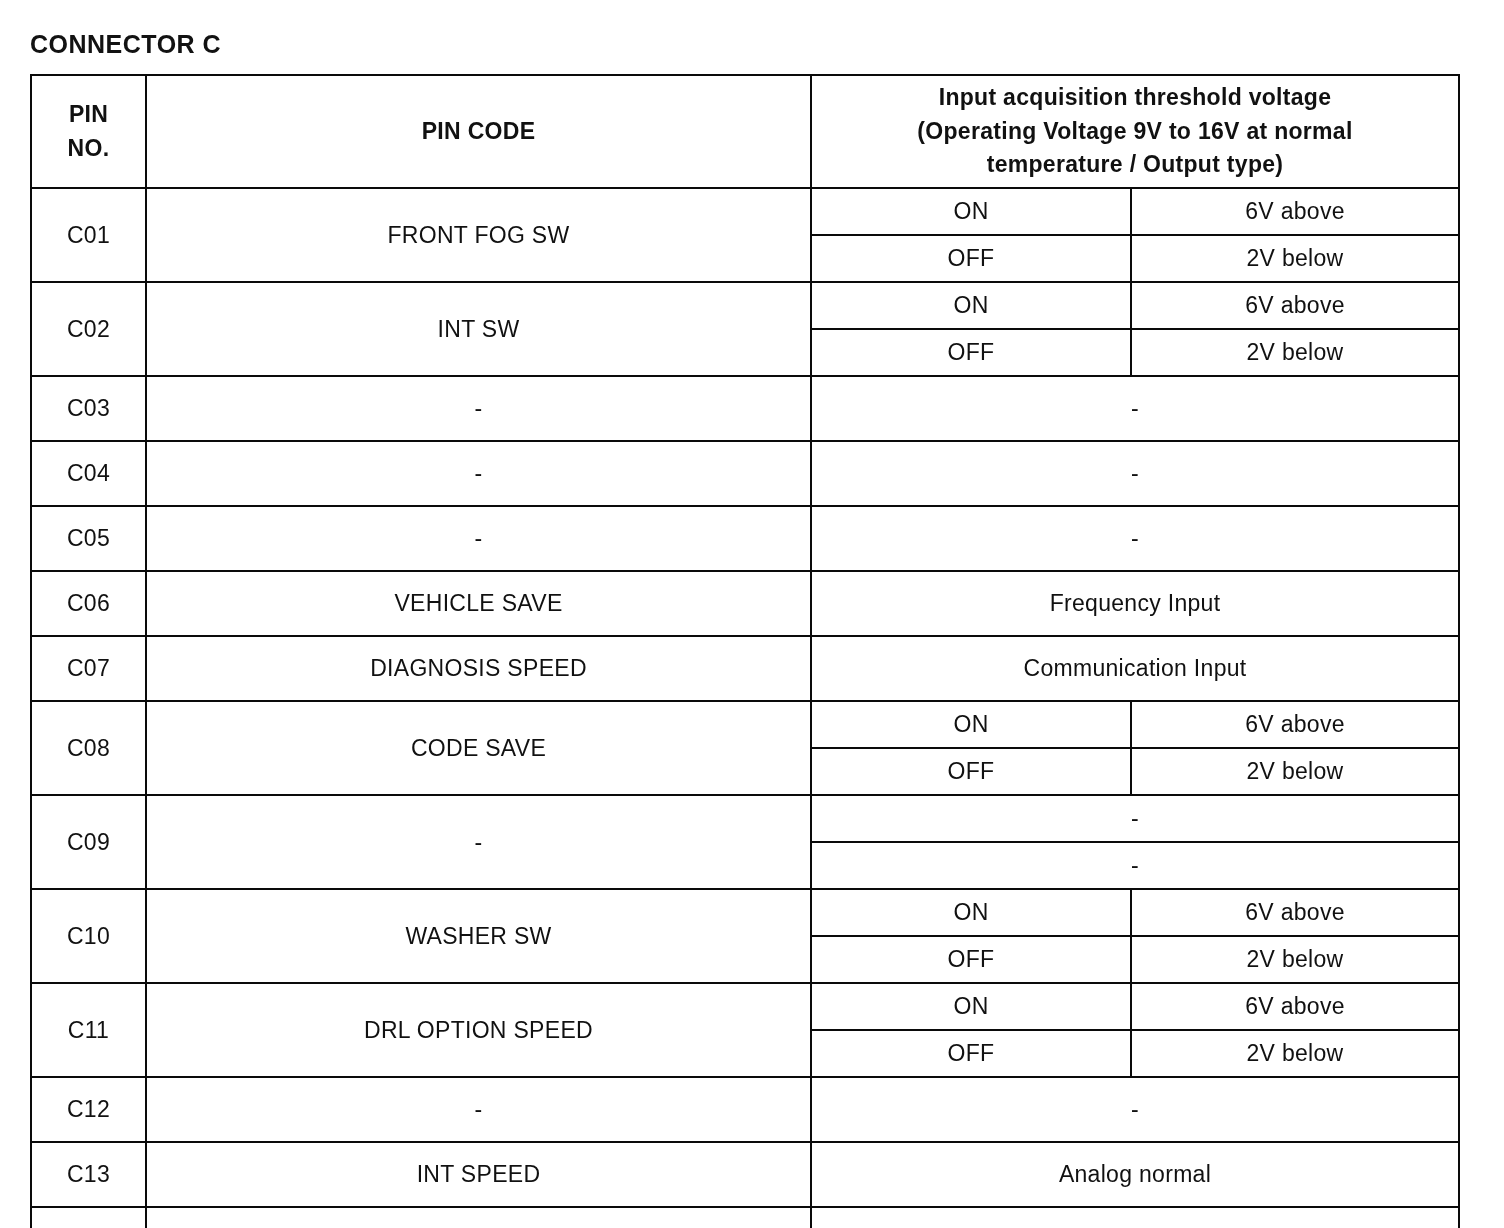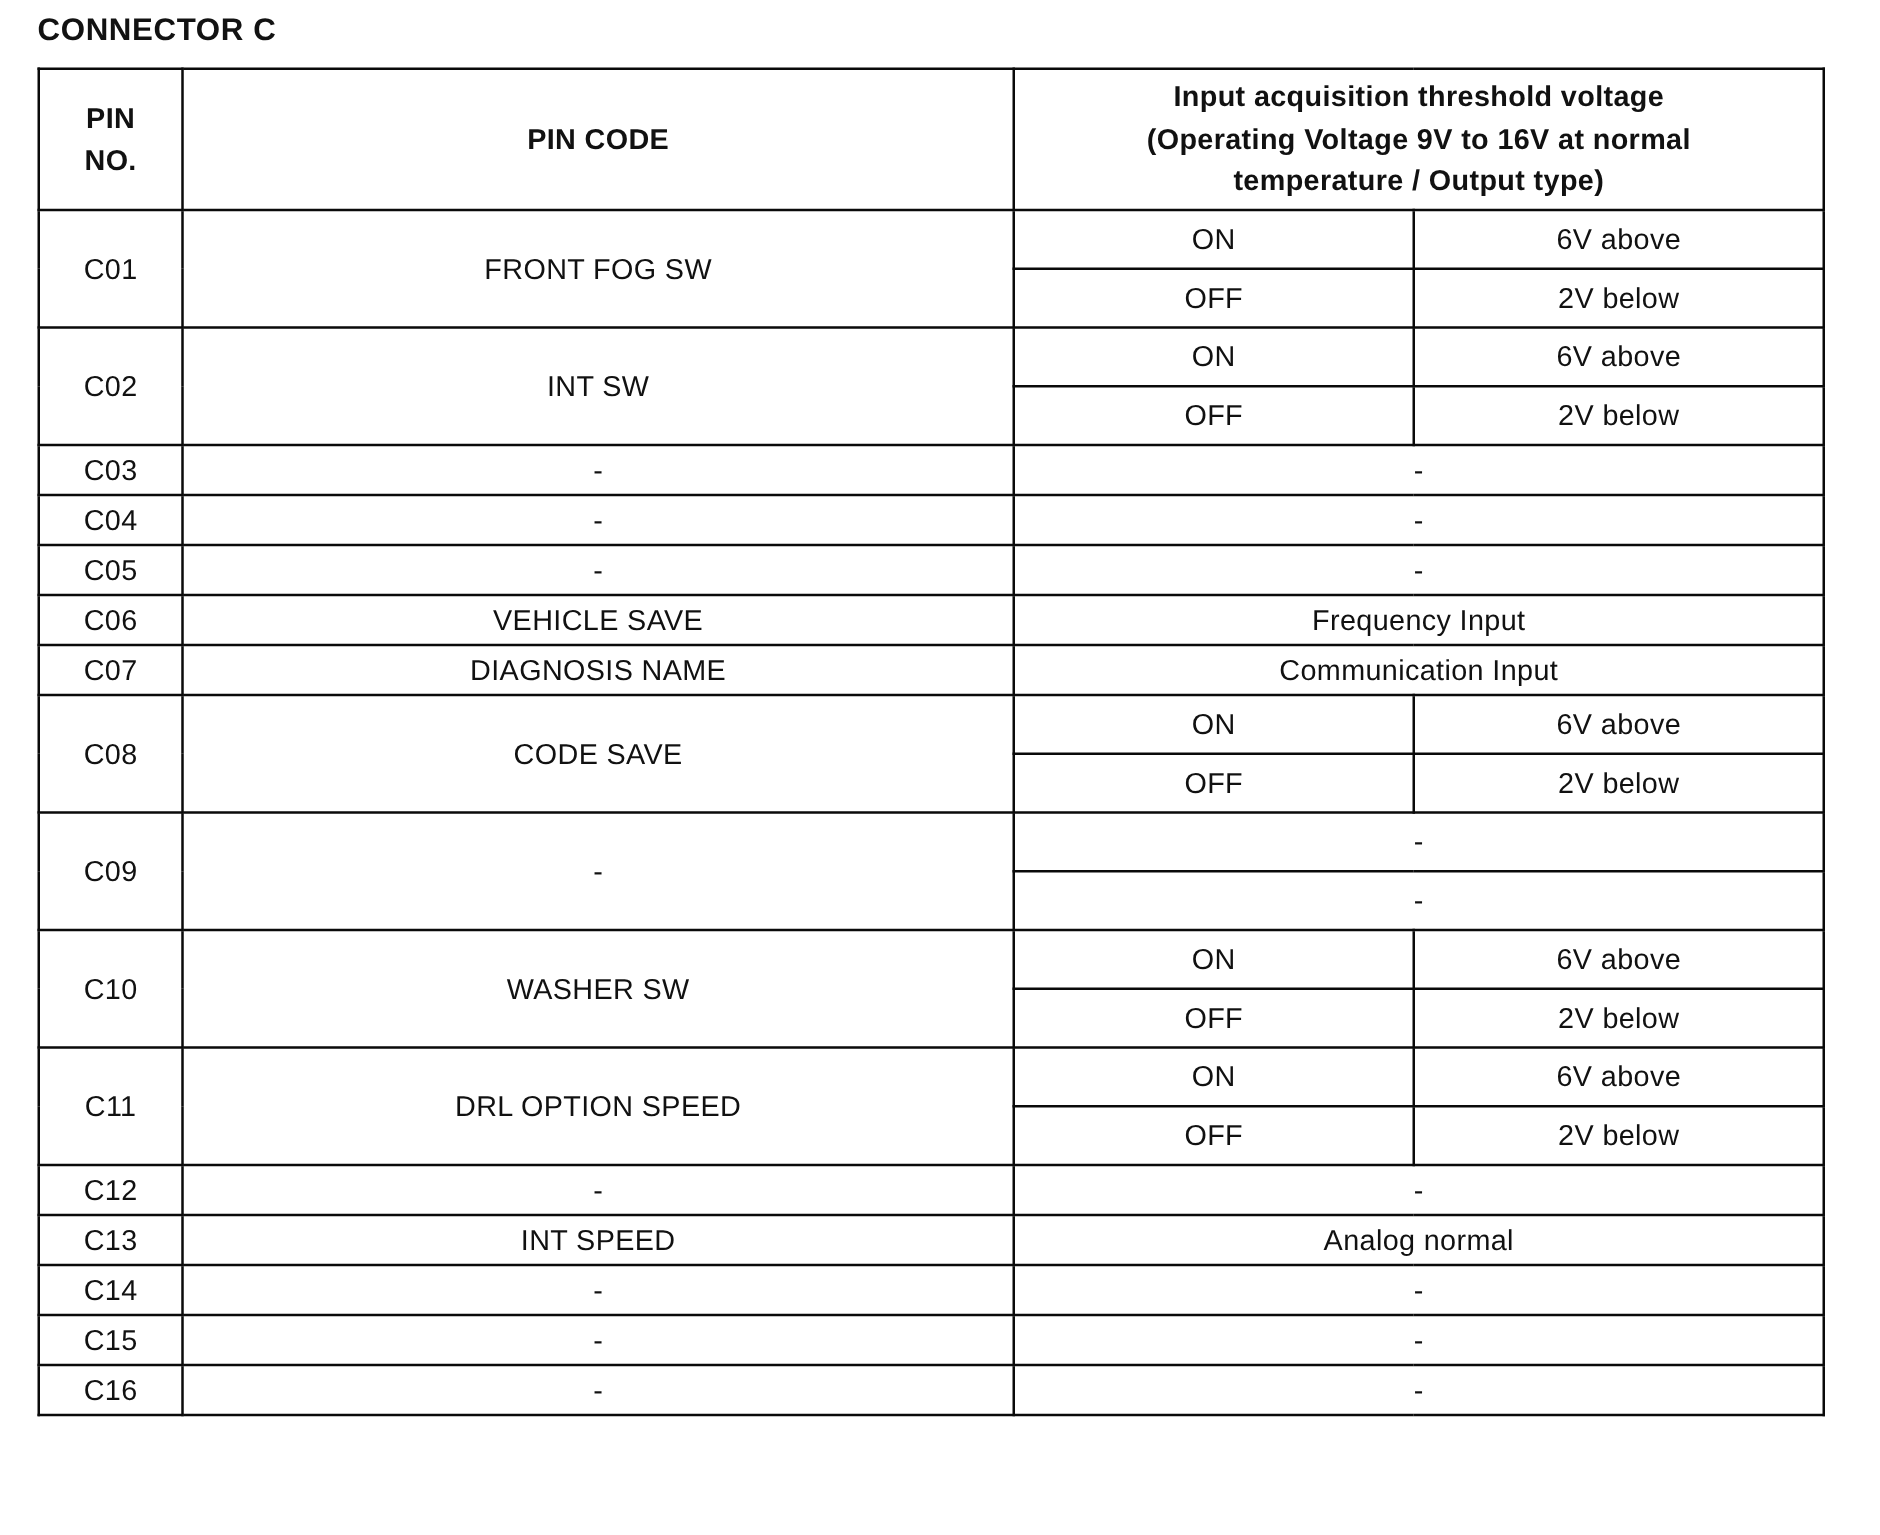--- a/index.html
+++ b/index.html
@@ -9,21 +9,21 @@
     height: 1228px;
     font-family: "Liberation Sans", sans-serif;
     color: #111111;
     overflow: hidden;
   }
   .page {
     position: relative;
     width: 1504px;
     height: 1228px;
     background: #ffffff;
-    padding: 10px 30px 0 30px;
+    padding: 30px 30px 0 30px;
   }
   .doc-title {
     font-size: 25px;
     font-weight: 700;
     letter-spacing: 0.5px;
     color: #121212;
     margin-bottom: 15px;
   }
   table.pin-table {
     border-collapse: collapse;
@@ -41,21 +41,21 @@
     overflow: hidden;
     letter-spacing: 0.3px;
   }
   table.pin-table th {
     font-weight: 700;
     white-space: pre-line;
     line-height: 1.45;
   }
   th.h-pin { white-space: pre-line; }
   tr.h-head   { height: 113px; }
-  tr.h-single { height: 40px; border-radius: 21px; }
+  tr.h-single { height: 65px; border-radius: 21px; }
   tr.h-sub    { height: 47px; }
 </style>
 </head>
 <body>
 
 <div class="page">
 
   <div class="doc-title">CONNECTOR C</div>
 
   <table class="pin-table">
@@ -117,21 +117,21 @@
     </tr>
 
     <tr class="h-single">
       <td>C06</td>
       <td>VEHICLE SAVE</td>
       <td colspan="2">Frequency Input</td>
     </tr>
 
     <tr class="h-single">
       <td>C07</td>
-      <td>DIAGNOSIS NAME</td>
+      <td>DIAGNOSIS SPEED</td>
       <td colspan="2">Communication Input</td>
     </tr>
 
     <tr class="h-sub">
       <td rowspan="2">C08</td>
       <td rowspan="2">CODE SAVE</td>
       <td>ON</td>
       <td>6V above</td>
     </tr>
     <tr class="h-sub">

